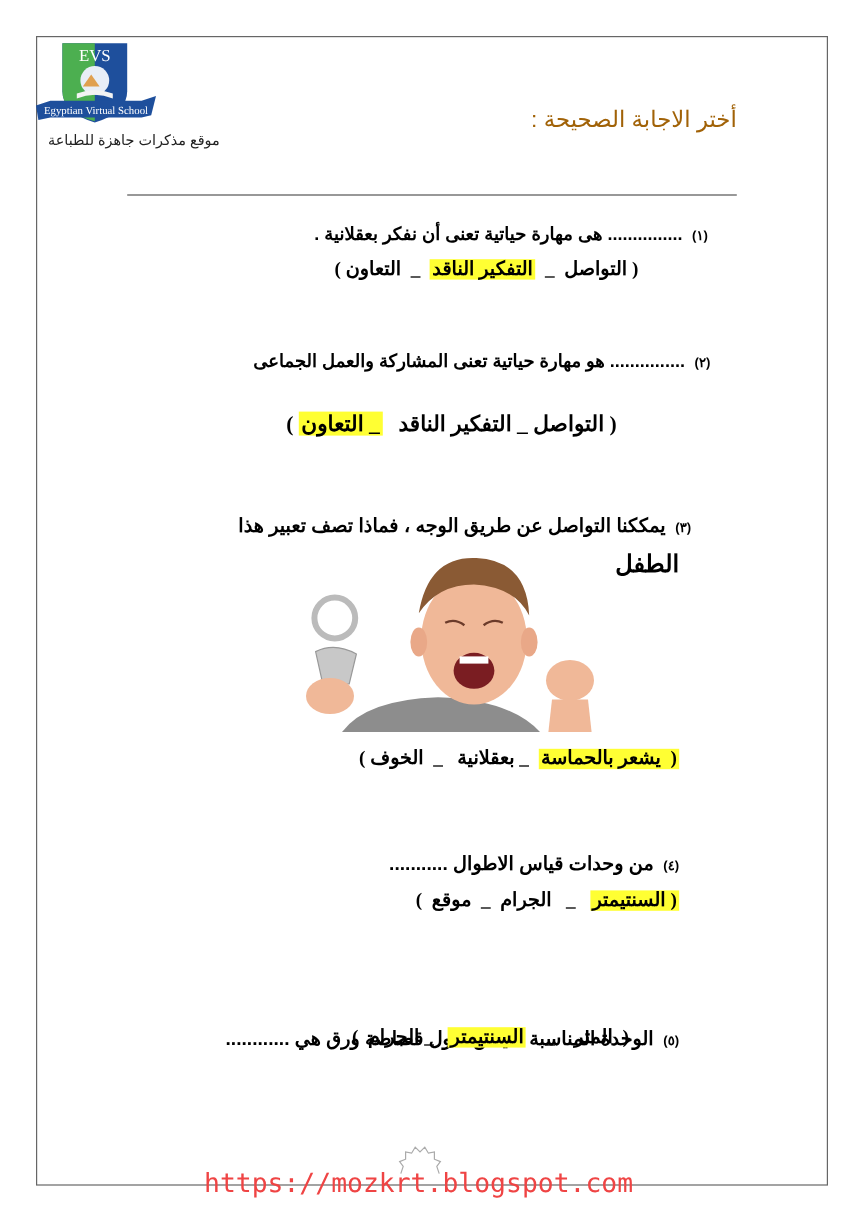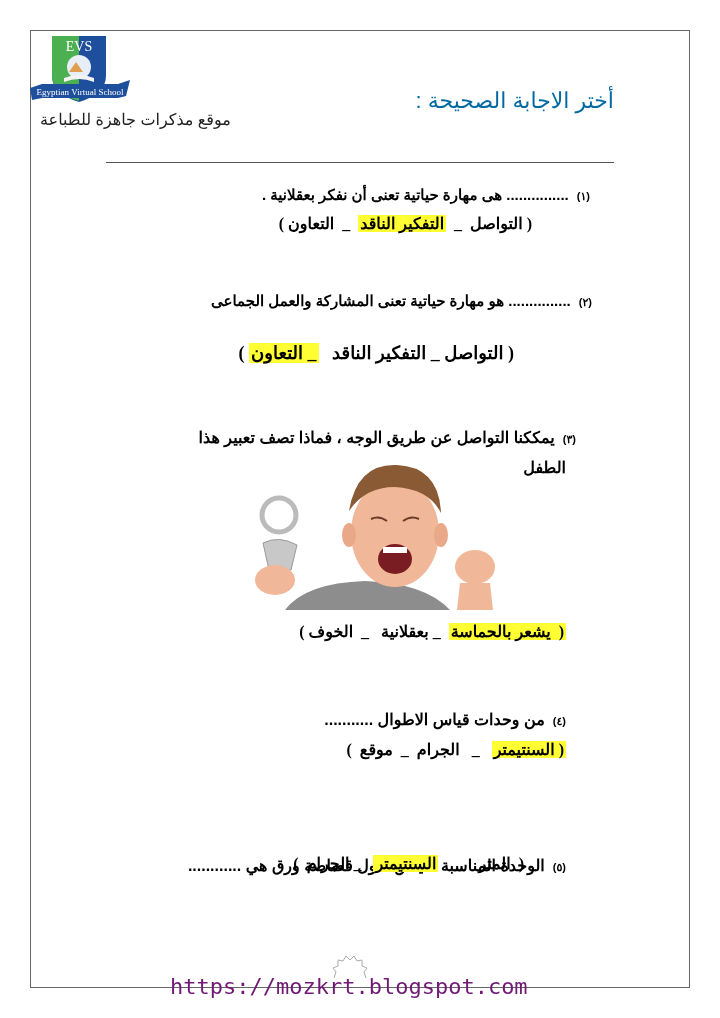--- a/index.html
+++ b/index.html
@@ -1,27 +1,27 @@
 <!DOCTYPE html>
 <html><head>
   <meta charset="utf-8">
   <style>
     html, body { margin:0; padding:0; background:#fff; }
     body { width:720px; height:1018px; position:relative; overflow:hidden; font-family:"DejaVu Sans", "Liberation Sans", sans-serif; color:#000; }
     .frame-inner { position:absolute; left:30px; top:30px; width:660px; height:958px; border:1px solid #666; box-sizing:border-box; }
     .logo { position:absolute; left:28px; top:32px; width:104px; height:76px; }
-    .logo-caption { position:absolute; left:40px; top:110px; font-size:16px; direction:rtl; color:#222; font-family:"Liberation Sans", sans-serif; }
-    .title { position:absolute; right:106px; top:88px; font-size:22px; direction:rtl; color:#0369a1; font-family:"Liberation Sans", sans-serif; }
+    .logo-caption { position:absolute; left:40px; top:110px; font-size:12px; direction:rtl; color:#222; font-family:"Liberation Sans", sans-serif; }
+    .title { position:absolute; right:106px; top:88px; font-size:19px; direction:rtl; color:#a16207; font-family:"Liberation Sans", sans-serif; }
     .title-line { position:absolute; left:106px; top:162px; width:508px; height:1px; background:#555; }
     .q { position:absolute; direction:rtl; font-weight:bold; font-family:"Liberation Sans", sans-serif; font-size:15px; white-space:nowrap; }
     .q .num { font-size:11px; margin-left:8px; }
     .opts { position:absolute; direction:rtl; font-weight:bold; font-family:Liberation Serif, serif; font-size:16px; white-space:pre; }
     .hl { background:#ffff33; padding:0 2px; }
     .photo { position:absolute; left:245px; top:455px; width:250px; height:155px; overflow:hidden; }
-    .footer-url { position:absolute; left:170px; top:974px; font-family:"DejaVu Sans Mono", "Liberation Mono", monospace; font-size:22px; color:#701a75; letter-spacing:0px; background:transparent; }
+    .footer-url { position:absolute; left:170px; top:974px; font-family:"DejaVu Sans Mono", "Liberation Mono", monospace; font-size:22px; color:#ef4444; letter-spacing:0px; background:transparent; }
     .page-stamp { position:absolute; left:330px; top:952px; width:40px; height:28px; }
   </style>
 </head>
 <body>
 
 <div class="frame-inner"></div>
 
 <div class="logo">
   <svg width="104" height="76" viewBox="0 0 104 76">
     <path d="M24 4 H78 V44 Q78 62 51 70 Q24 62 24 44 Z" fill="#1e4f9c"></path>
@@ -45,21 +45,21 @@
 <div class="opts" style="right:188px; top:214px;">( <span>التواصل</span>  _  <span class="hl">التفكير الناقد</span>  _  <span>التعاون</span> )</div>
 
 <div class="q" style="right:128px; top:292px;">
   <span class="num">(٢)</span><span>............... هو مهارة حياتية تعنى المشاركة والعمل الجماعى</span>
 </div>
 <div class="opts" style="right:206px; top:342px; font-size:18px;">( <span>التواصل</span> _ <span>التفكير الناقد</span>   <span class="hl">_ <span>التعاون</span></span> )</div>
 
 <div class="q" style="right:144px; top:428px; font-size:16px;padding-left:17px;">
   <span class="num">(٣)</span><span>يمككنا التواصل عن طريق الوجه ، فماذا تصف تعبير هذا</span>
 </div>
-<div class="q" style="right:154px; top:458px; font-size:16px;">الطفل</div>
+<div class="q" style="right:154px; top:458px; font-size:20px;">الطفل</div>
 
 <div class="photo">
   <svg width="250" height="155" viewBox="0 0 250 155">
     <rect width="250" height="155" fill="#fff"></rect>
     <path d="M40 155 Q60 128 120 126 Q180 128 205 155 Z" fill="#8d8d8d"></path>
     <ellipse cx="150" cy="78" rx="44" ry="54" fill="#f0b898"></ellipse>
     <path d="M104 56 Q112 8 152 10 Q194 12 196 58 Q184 34 150 32 Q120 32 104 56 Z" fill="#8a5a34"></path>
     <ellipse cx="104" cy="80" rx="7" ry="12" fill="#e9a888"></ellipse>
     <ellipse cx="196" cy="80" rx="7" ry="12" fill="#e9a888"></ellipse>
     <path d="M126 64 Q134 60 142 66" stroke="#6b3b2a" stroke-width="2" fill="none"></path>

